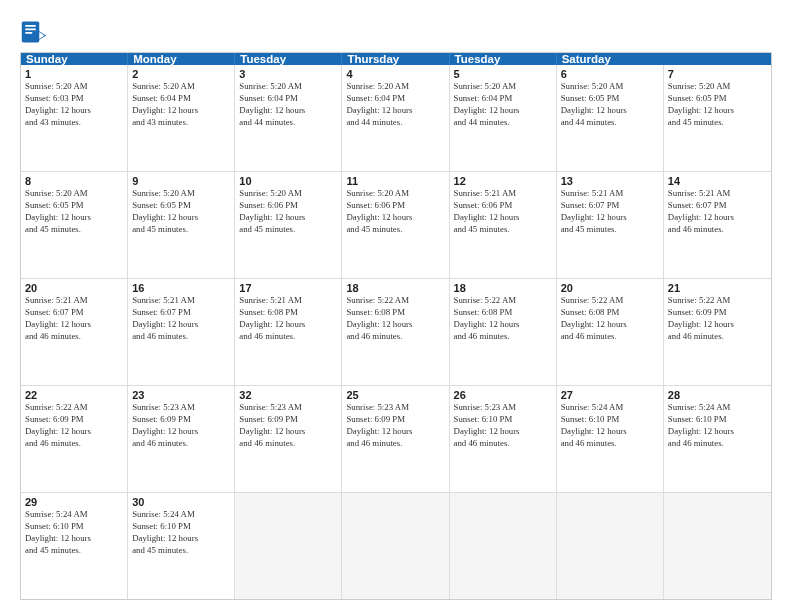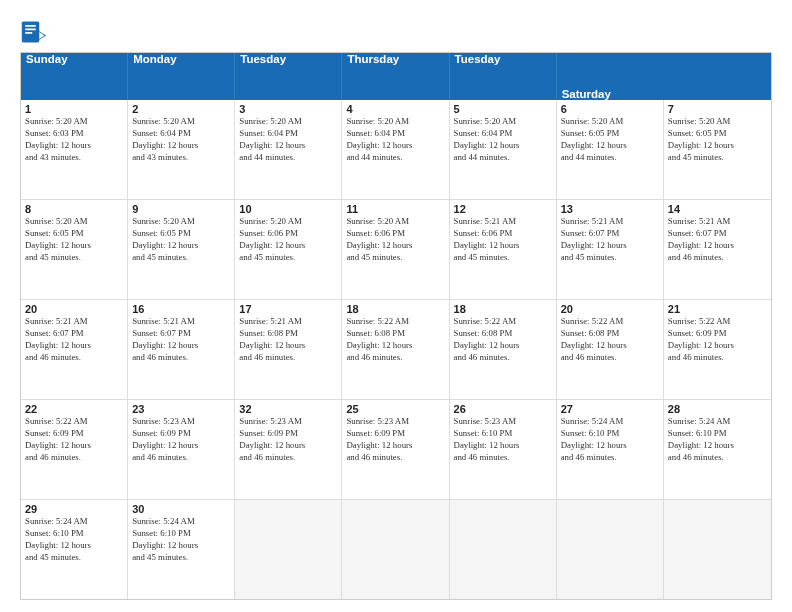--- a/index.html
+++ b/index.html
@@ -73,21 +73,21 @@
       background: #1a6bb5;
     }
     .cal-header-cell {
       color: #fff;
       font-size: 11.5px;
       font-weight: bold;
       padding: 0 5px;
       border-right: 1px solid #3080c0;
       text-align: left;
     }
-    .cal-header-cell:last-child { border-right: none; margin-top: 35px; }
+    .cal-header-cell:last-child { border-right: none; }
     .cal-body {
       flex: 1;
       display: flex;
       flex-direction: column;
     }
     .cal-row {
       display: grid;
       grid-template-columns: repeat(7, 1fr);
       flex: 1;
       border-top: 1px solid #ddd;

